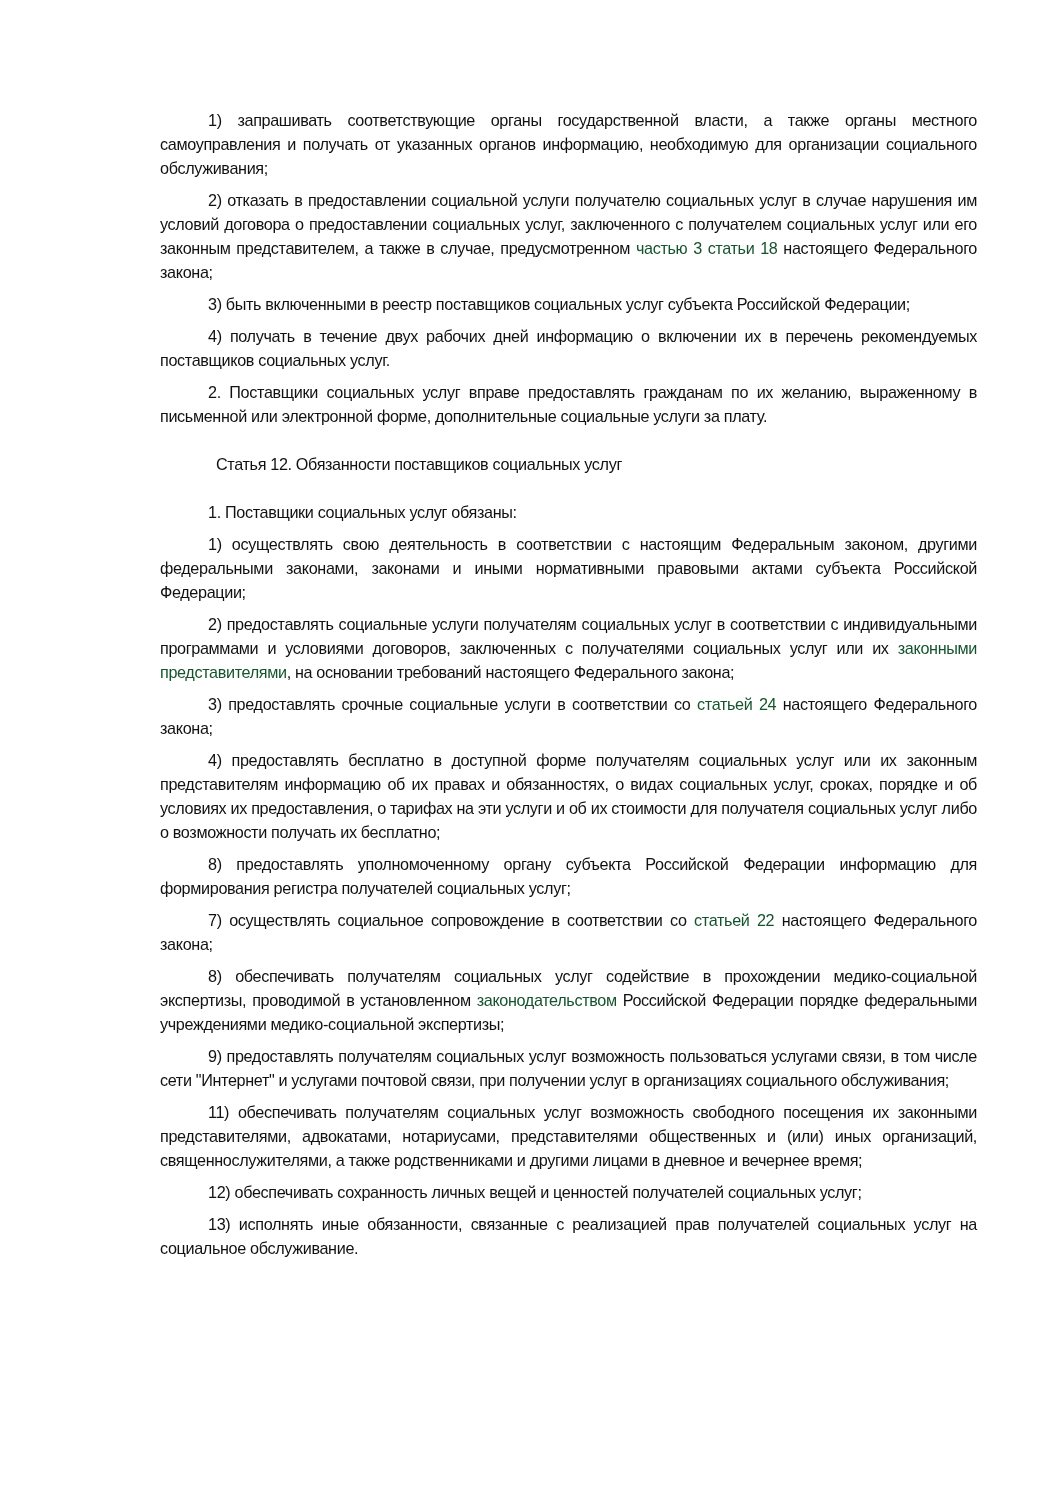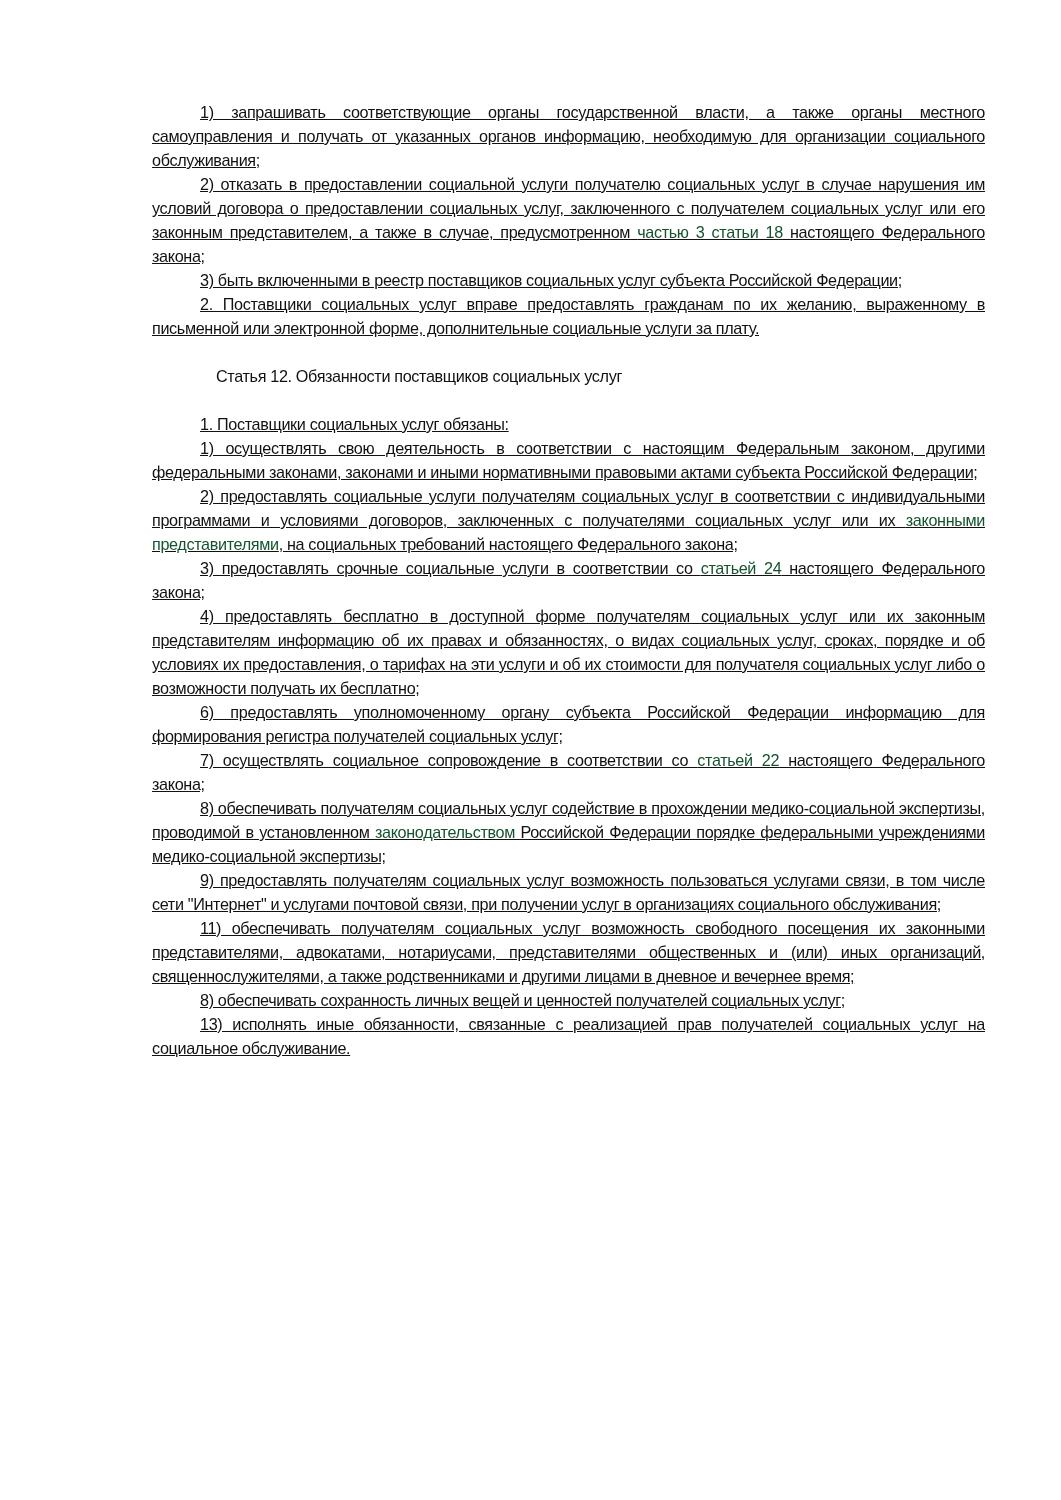--- a/index.html
+++ b/index.html
@@ -11,50 +11,50 @@
     width: 833px;
     font-family: "Liberation Sans", "DejaVu Sans", sans-serif;
     font-size: 16.2px;
     line-height: 24px;
     color: #111111;
     letter-spacing: -0.35px;
   }
   .p {
     text-align: justify;
     text-indent: 48px;
-    margin: 0;
-    text-decoration: underline;
+    margin: 8px;
   }
   .heading {
     margin: 16px;
     text-indent: 48px;
     text-align: left;
   }
   .gap-before-heading { margin-top: 24px; }
   .gap-after-heading { margin-top: 24px; }
   a.link { color: #14532d; text-decoration: none; }
 </style>
 </head>
 <body>
 
 <div class="page">
   <div id="section-a">
       <p class="p"><span>1) запрашивать соответствующие органы государственной власти, а также органы местного самоуправления и получать от указанных органов информацию, необходимую для организации социального обслуживания;</span></p>
       <p class="p"><span>2) отказать в предоставлении социальной услуги получателю социальных услуг в случае нарушения им условий договора о предоставлении социальных услуг, заключенного с получателем социальных услуг или его законным представителем, а также в случае, предусмотренном </span><a class="link" href="#">частью 3 статьи 18</a><span> настоящего Федерального закона;</span></p>
       <p class="p"><span>3) быть включенными в реестр поставщиков социальных услуг субъекта Российской Федерации;</span></p>
+      <p class="p"><span>4) получать в течение двух рабочих дней информацию о включении их в перечень рекомендуемых поставщиков социальных услуг.</span></p>
       <p class="p"><span>2. Поставщики социальных услуг вправе предоставлять гражданам по их желанию, выраженному в письменной или электронной форме, дополнительные социальные услуги за плату.</span></p>
     </div>
   <p class="heading gap-before-heading">Статья 12. Обязанности поставщиков социальных услуг</p>
   <div id="section-b" class="gap-after-heading">
       <p class="p"><span>1. Поставщики социальных услуг обязаны:</span></p>
       <p class="p"><span>1) осуществлять свою деятельность в соответствии с настоящим Федеральным законом, другими федеральными законами, законами и иными нормативными правовыми актами субъекта Российской Федерации;</span></p>
-      <p class="p"><span>2) предоставлять социальные услуги получателям социальных услуг в соответствии с индивидуальными программами и условиями договоров, заключенных с получателями социальных услуг или их </span><a class="link" href="#">законными представителями</a><span>, на социальных требований настоящего Федерального закона;</span></p>
+      <p class="p"><span>2) предоставлять социальные услуги получателям социальных услуг в соответствии с индивидуальными программами и условиями договоров, заключенных с получателями социальных услуг или их </span><a class="link" href="#">законными представителями</a><span>, на основании требований настоящего Федерального закона;</span></p>
       <p class="p"><span>3) предоставлять срочные социальные услуги в соответствии со </span><a class="link" href="#">статьей 24</a><span> настоящего Федерального закона;</span></p>
       <p class="p"><span>4) предоставлять бесплатно в доступной форме получателям социальных услуг или их законным представителям информацию об их правах и обязанностях, о видах социальных услуг, сроках, порядке и об условиях их предоставления, о тарифах на эти услуги и об их стоимости для получателя социальных услуг либо о возможности получать их бесплатно;</span></p>
-      <p class="p"><span>6) предоставлять уполномоченному органу субъекта Российской Федерации информацию для формирования регистра получателей социальных услуг;</span></p>
+      <p class="p"><span>8) предоставлять уполномоченному органу субъекта Российской Федерации информацию для формирования регистра получателей социальных услуг;</span></p>
       <p class="p"><span>7) осуществлять социальное сопровождение в соответствии со </span><a class="link" href="#">статьей 22</a><span> настоящего Федерального закона;</span></p>
       <p class="p"><span>8) обеспечивать получателям социальных услуг содействие в прохождении медико-социальной экспертизы, проводимой в установленном </span><a class="link" href="#">законодательством</a><span> Российской Федерации порядке федеральными учреждениями медико-социальной экспертизы;</span></p>
       <p class="p"><span>9) предоставлять получателям социальных услуг возможность пользоваться услугами связи, в том числе сети "Интернет" и услугами почтовой связи, при получении услуг в организациях социального обслуживания;</span></p>
       <p class="p"><span>11) обеспечивать получателям социальных услуг возможность свободного посещения их законными представителями, адвокатами, нотариусами, представителями общественных и (или) иных организаций, священнослужителями, а также родственниками и другими лицами в дневное и вечернее время;</span></p>
-      <p class="p"><span>8) обеспечивать сохранность личных вещей и ценностей получателей социальных услуг;</span></p>
+      <p class="p"><span>12) обеспечивать сохранность личных вещей и ценностей получателей социальных услуг;</span></p>
       <p class="p"><span>13) исполнять иные обязанности, связанные с реализацией прав получателей социальных услуг на социальное обслуживание.</span></p>
     </div>
 </div>
 
 </body></html>

